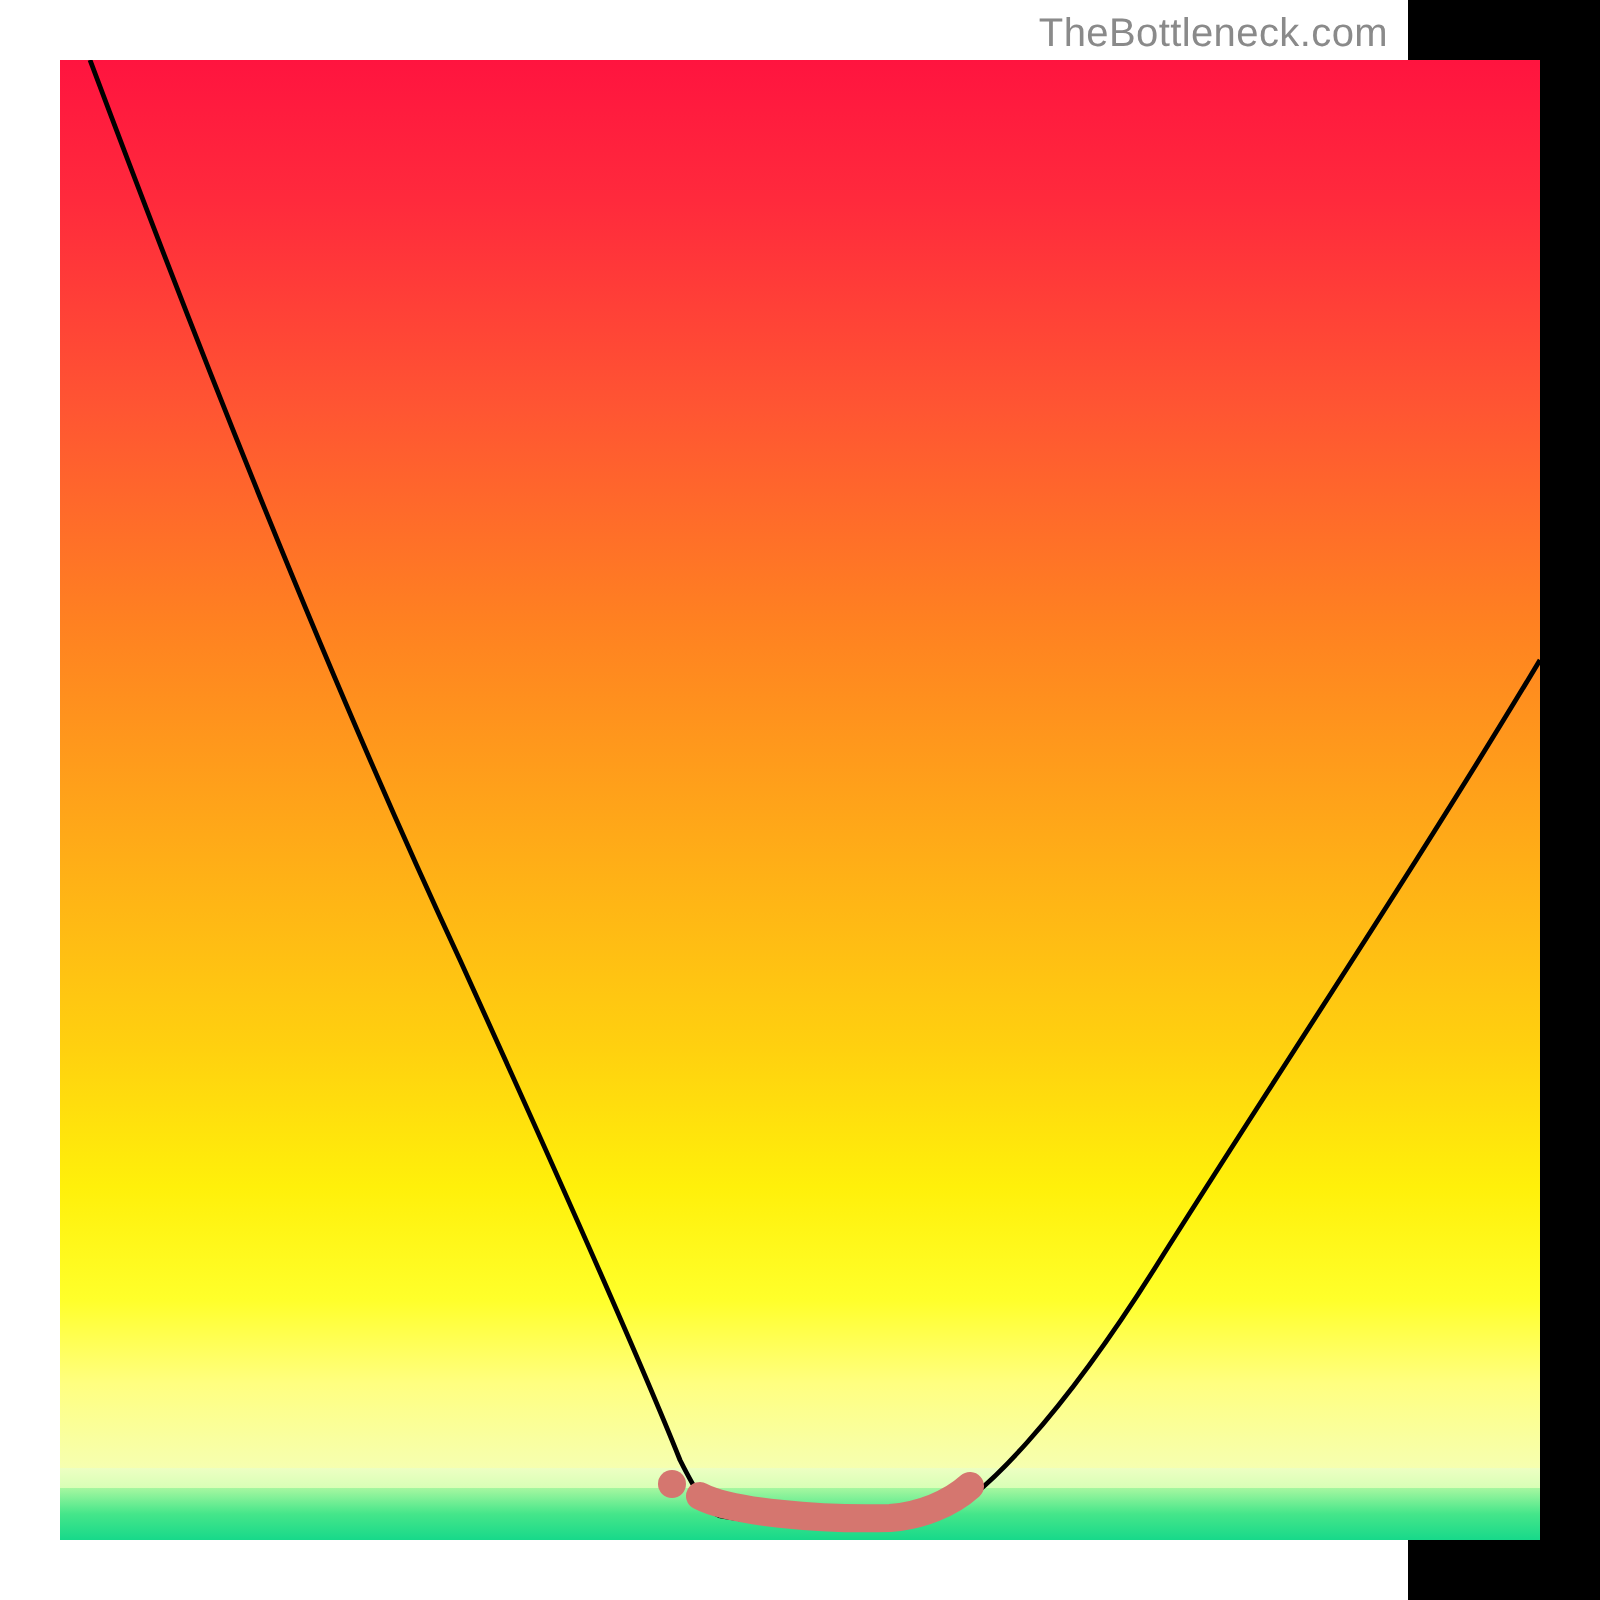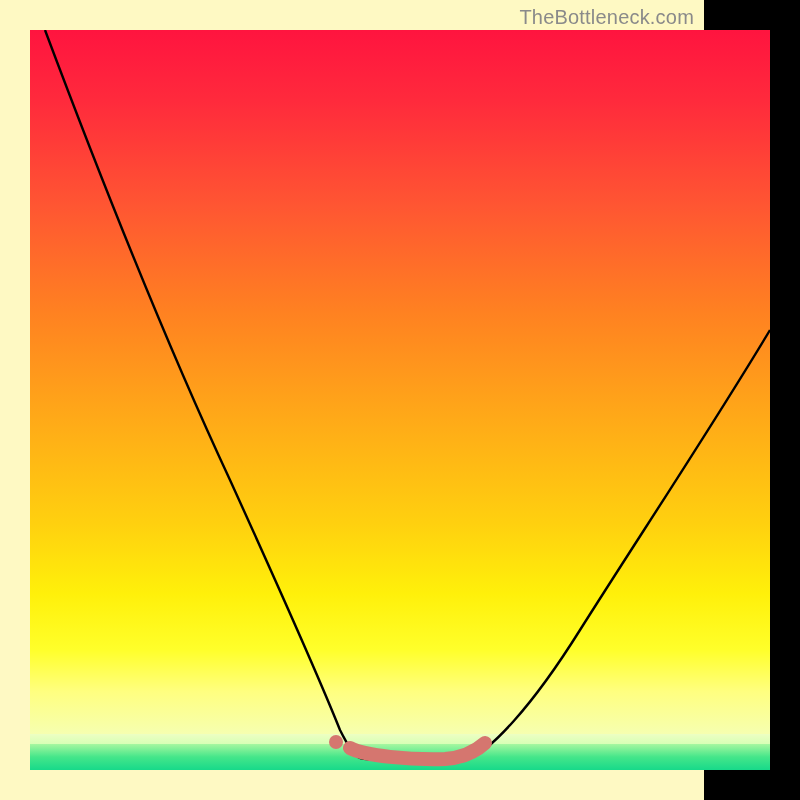--- a/index.html
+++ b/index.html
@@ -8,21 +8,21 @@
     width: 800px;
     height: 800px;
     background: #000;
     overflow: hidden;
     font-family: Arial, Helvetica, sans-serif;
   }
   .frame {
     position: relative;
     width: 704px;
     height: 800px;
-    background: #fef9c3;
+    background: #ffffff;
   }
   .plot-area {
     position: absolute;
     left: 30px;
     top: 30px;
     width: 740px;
     height: 740px;
     overflow: hidden;
   }
   .gradient-main {

